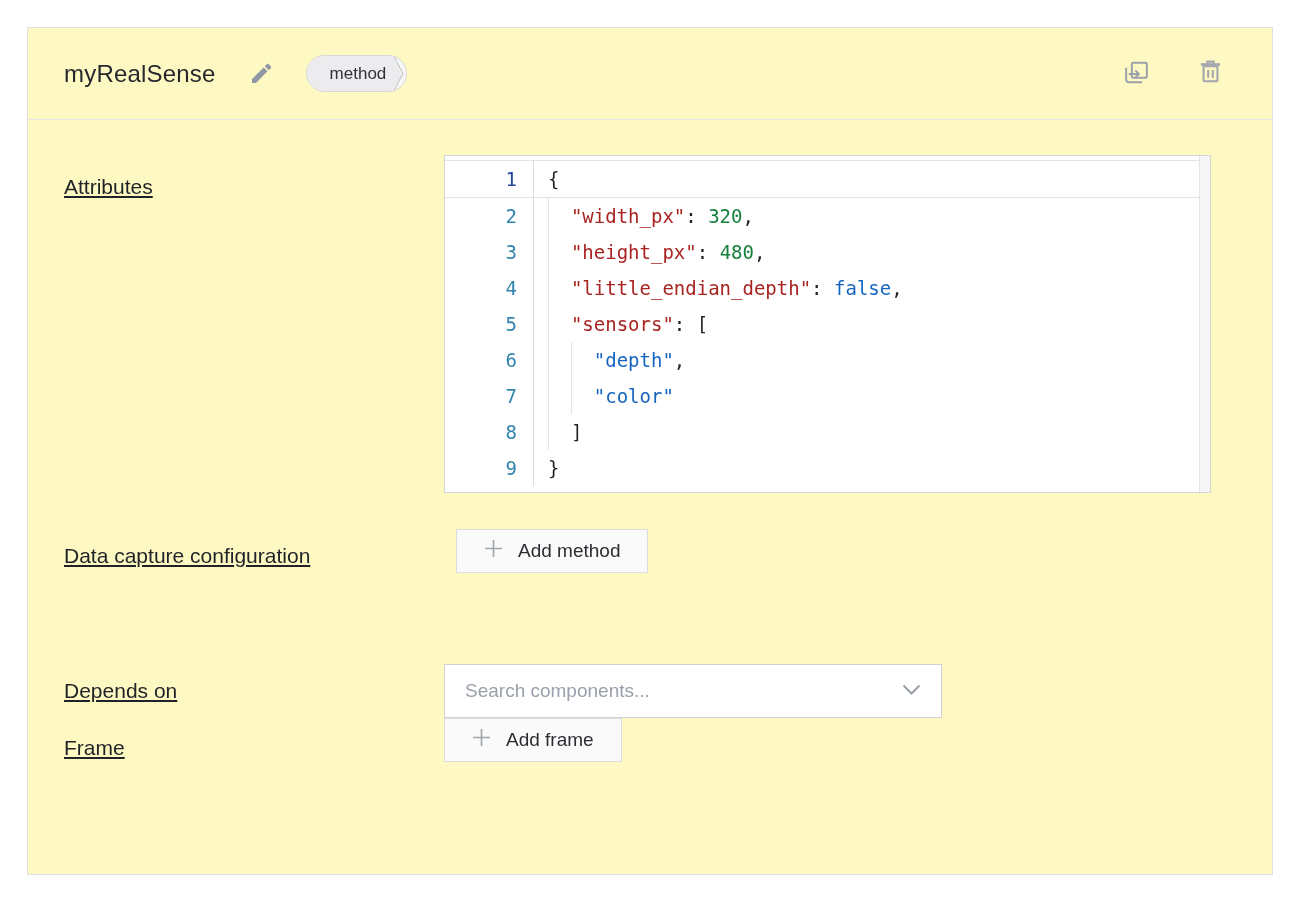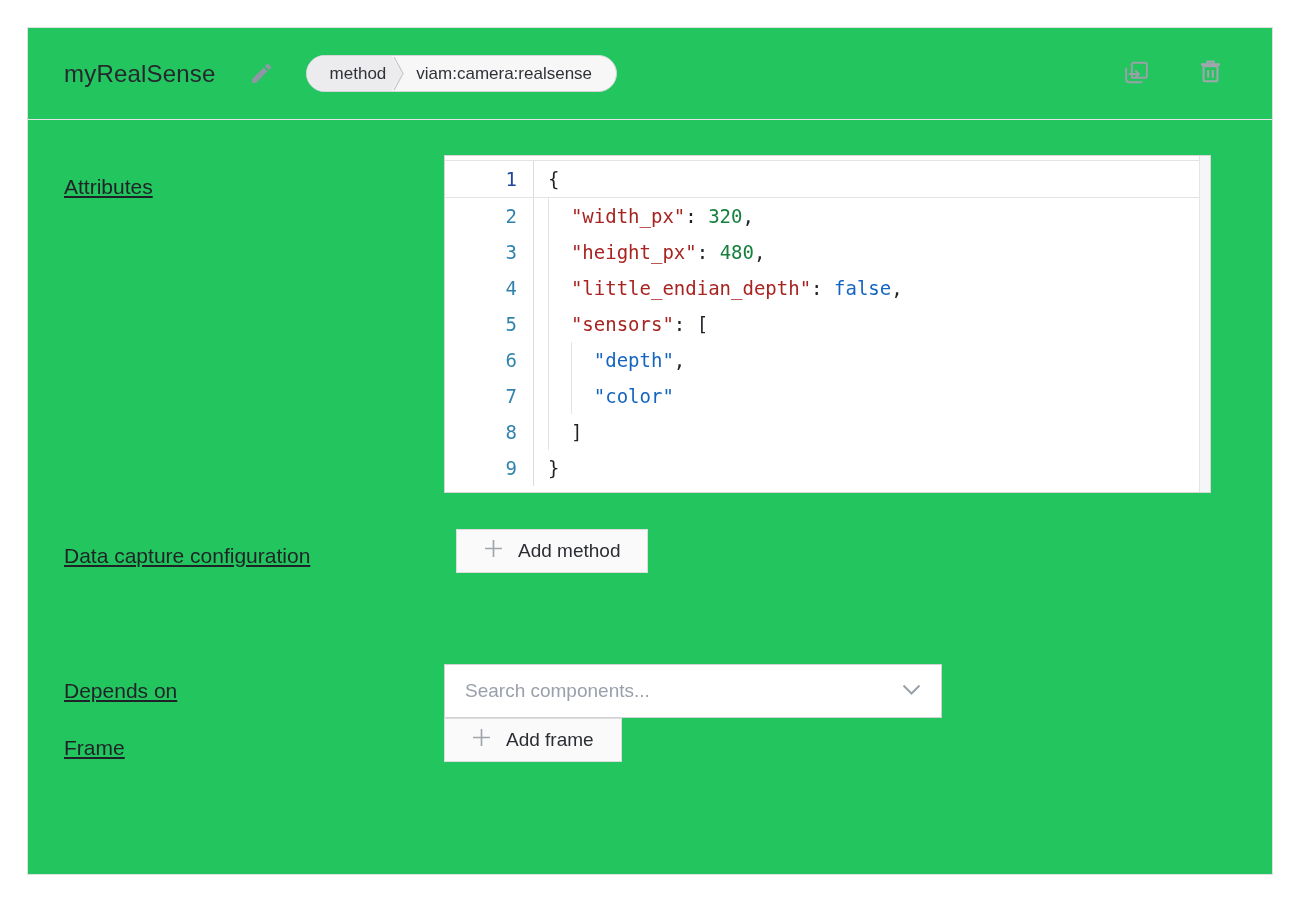--- a/index.html
+++ b/index.html
@@ -1,20 +1,20 @@
 <!DOCTYPE html>
 <html style="--c-key: #a82421; --c-num: #15803d; --c-str: #1565c0; --c-atom: #1565c0; --c-punct: #1f2328; --c-line_number: #3183ad; --c-active_line_number: #24459e;"><head>
 <meta charset="utf-8">
 <style>
   * { margin:0; padding:0; box-sizing:border-box; }
   html,body { width:1300px; height:902px; background:#ffffff; font-family:"Liberation Sans", sans-serif; }
 
   .card {
     position:absolute; left:27px; top:27px; width:1246px; height:848px;
-    background:#22c55e; border:1.5px solid #e0e0e2;
+    background:#fef9c3; border:1.5px solid #e0e0e2;
   }
 
   
   .card-header {
     height:92px; border-bottom:1.5px solid #e6e6e8;
     display:flex; align-items:center; padding:0 48px 0 36px;
   }
   .component-title { font-size:24px; font-weight:400; color:#26282e; letter-spacing:.2px; }
   .edit-icon { margin-left:32px; display:inline-flex; cursor:pointer; }
 
@@ -100,21 +100,20 @@
       </svg>
     </span>
 
     <div class="type-pill">
       <span class="pill-seg pill-type">method</span>
       <span class="pill-divider">
         <svg width="14" height="37" viewBox="0 0 14 37" fill="none">
           <polyline points="2,2 11,18.5 2,35" stroke="#c8c8cb" stroke-width="1.3"></polyline>
         </svg>
       </span>
-      <span class="pill-seg pill-model">viam:camera:realsense</span>
     </div>
 
     <span class="header-spacer"></span>
 
     <div class="header-actions">
       <button class="icon-btn">
         <span>
           <svg width="29" height="29" viewBox="0 0 28 28" fill="none" stroke="#9ba0a9" stroke-width="1.9">
             <rect x="9.5" y="4.5" width="14.5" height="14.5" rx="1.5"></rect>
             <path d="M19.5 23.5 H7 a3 3 0 0 1 -3 -3 V9.5"></path>

